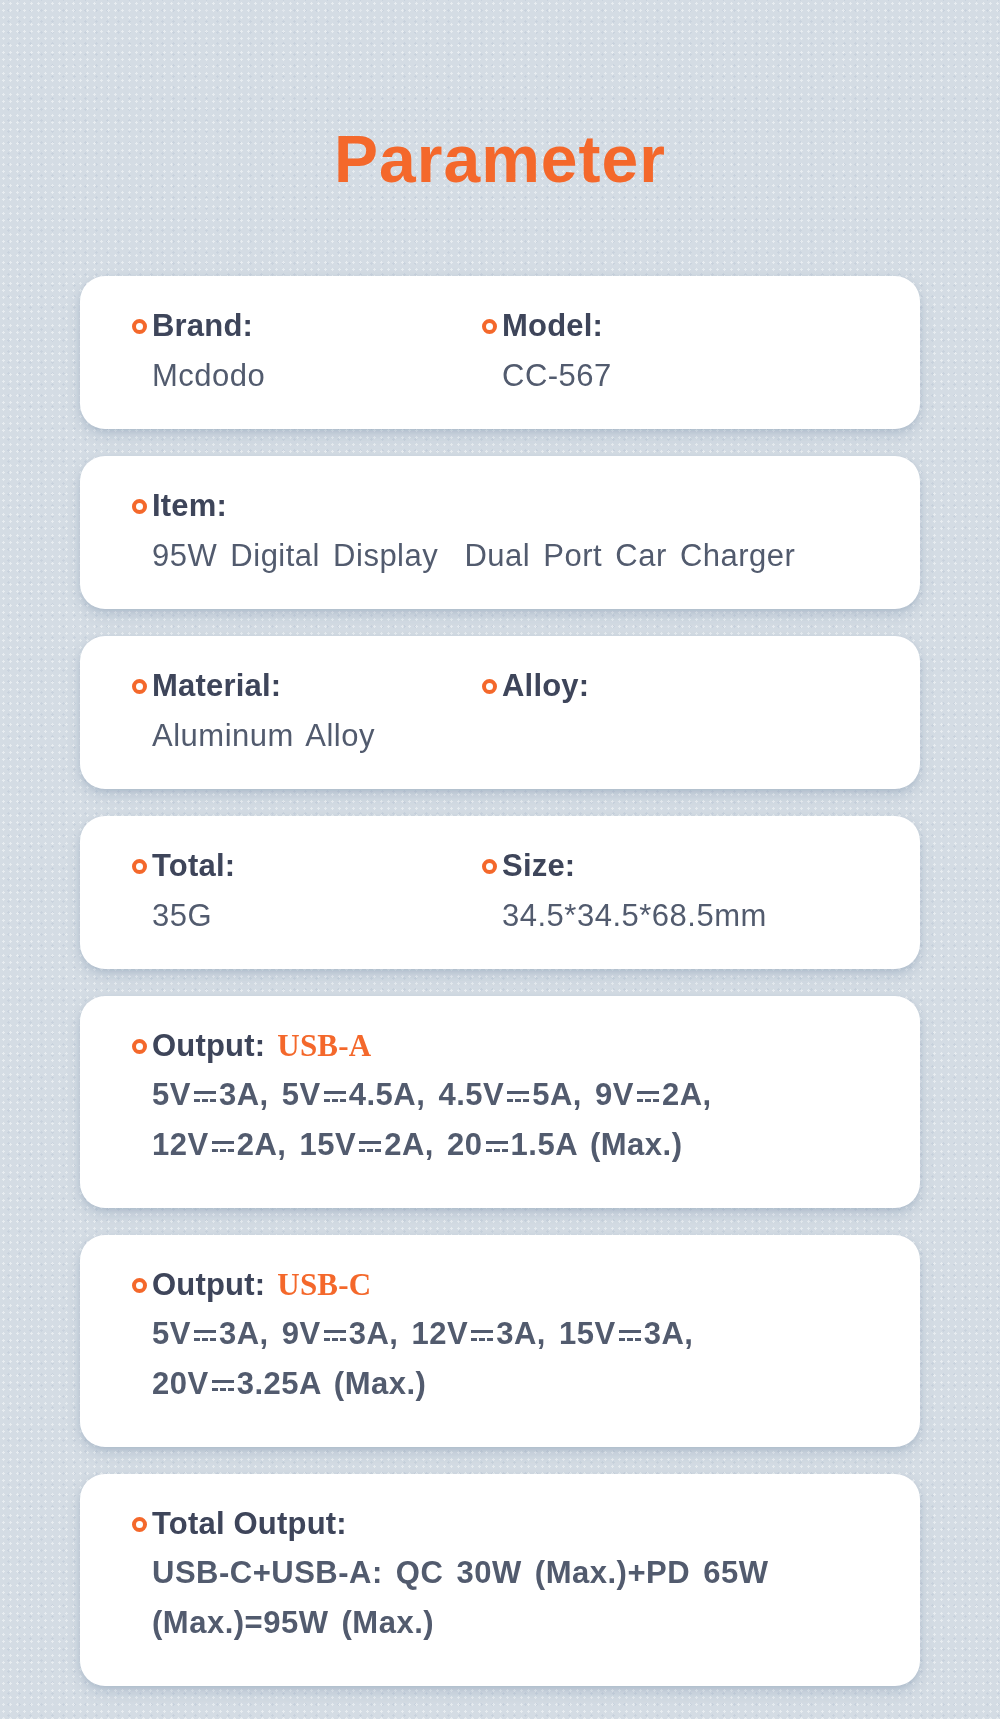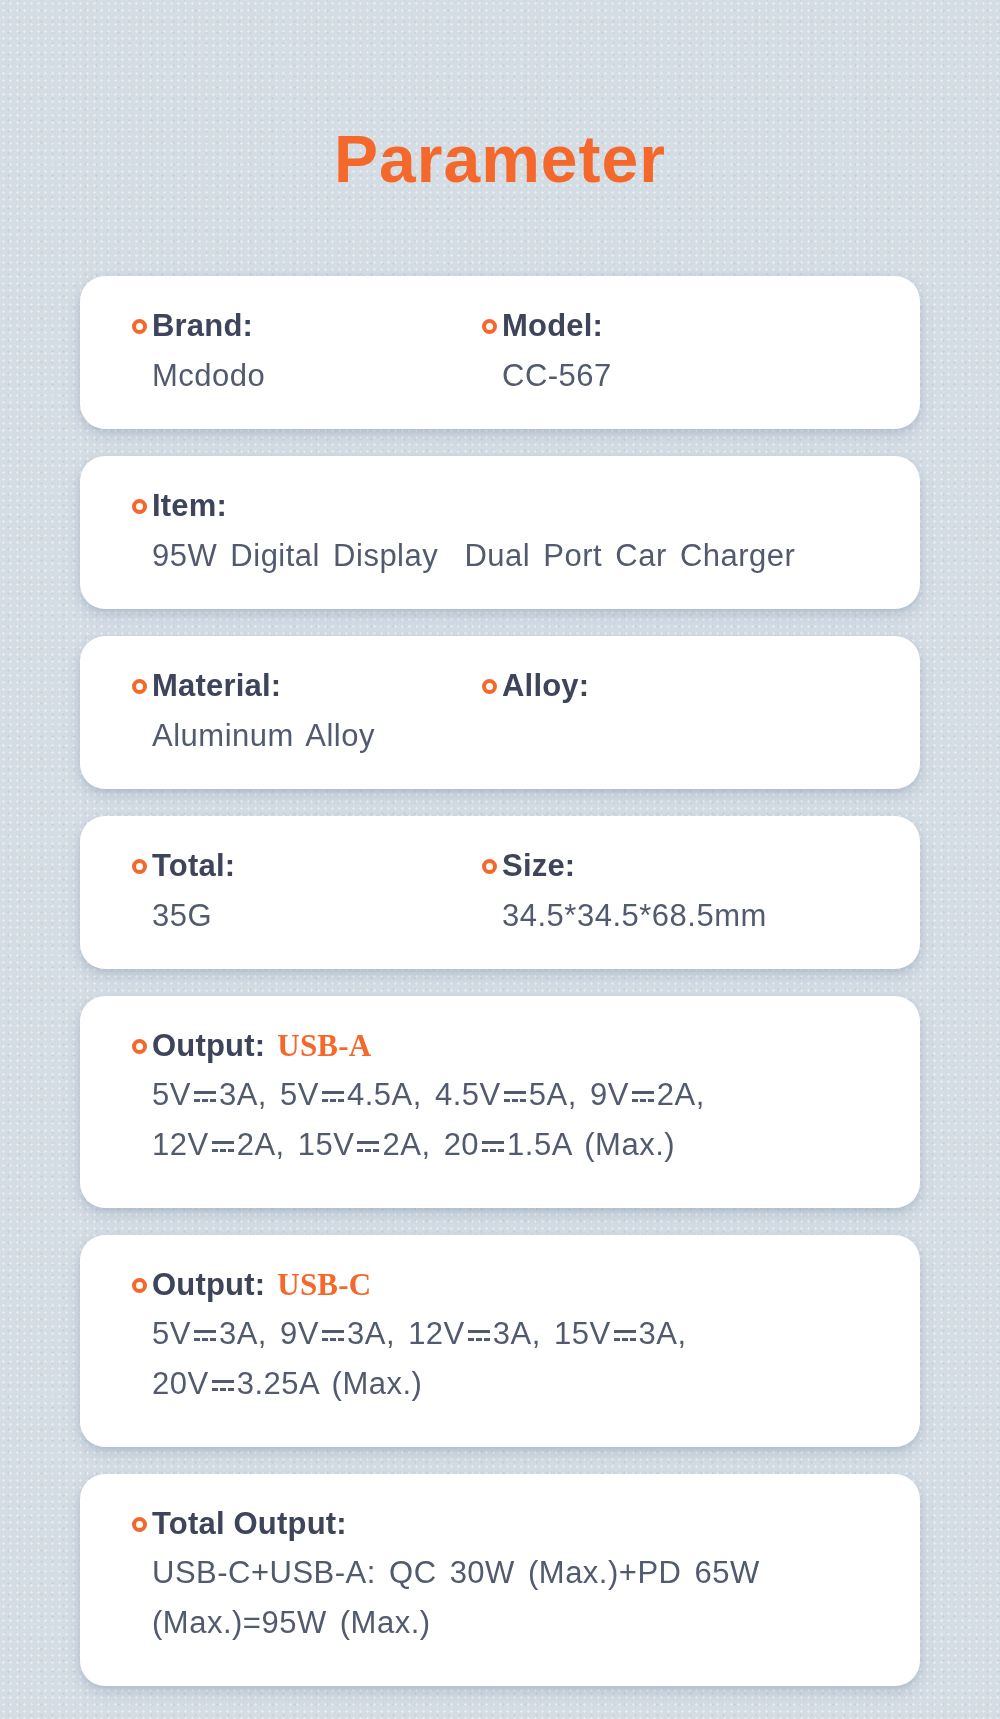--- a/index.html
+++ b/index.html
@@ -53,21 +53,21 @@
     margin-top:17px;
     padding-left:20px;
     font-size:31px;
     line-height:34px;
     font-weight:400;
     color:var(--value-color,#525b6e);
     letter-spacing:.5px;
     word-spacing:4px;
     white-space:pre-wrap;
   }
-  .spec .value{margin-top:8px;line-height:50px;}
+  .spec .value{margin-top:8px;line-height:50px;font-weight:bold;}
   .spec .value + .value{margin-top:0;}
   
   .dc{
     display:inline-block;
     position:relative;
     width:22px;height:14px;
     margin:0 3px;
     vertical-align:1px;
   }
   .dc::before{

